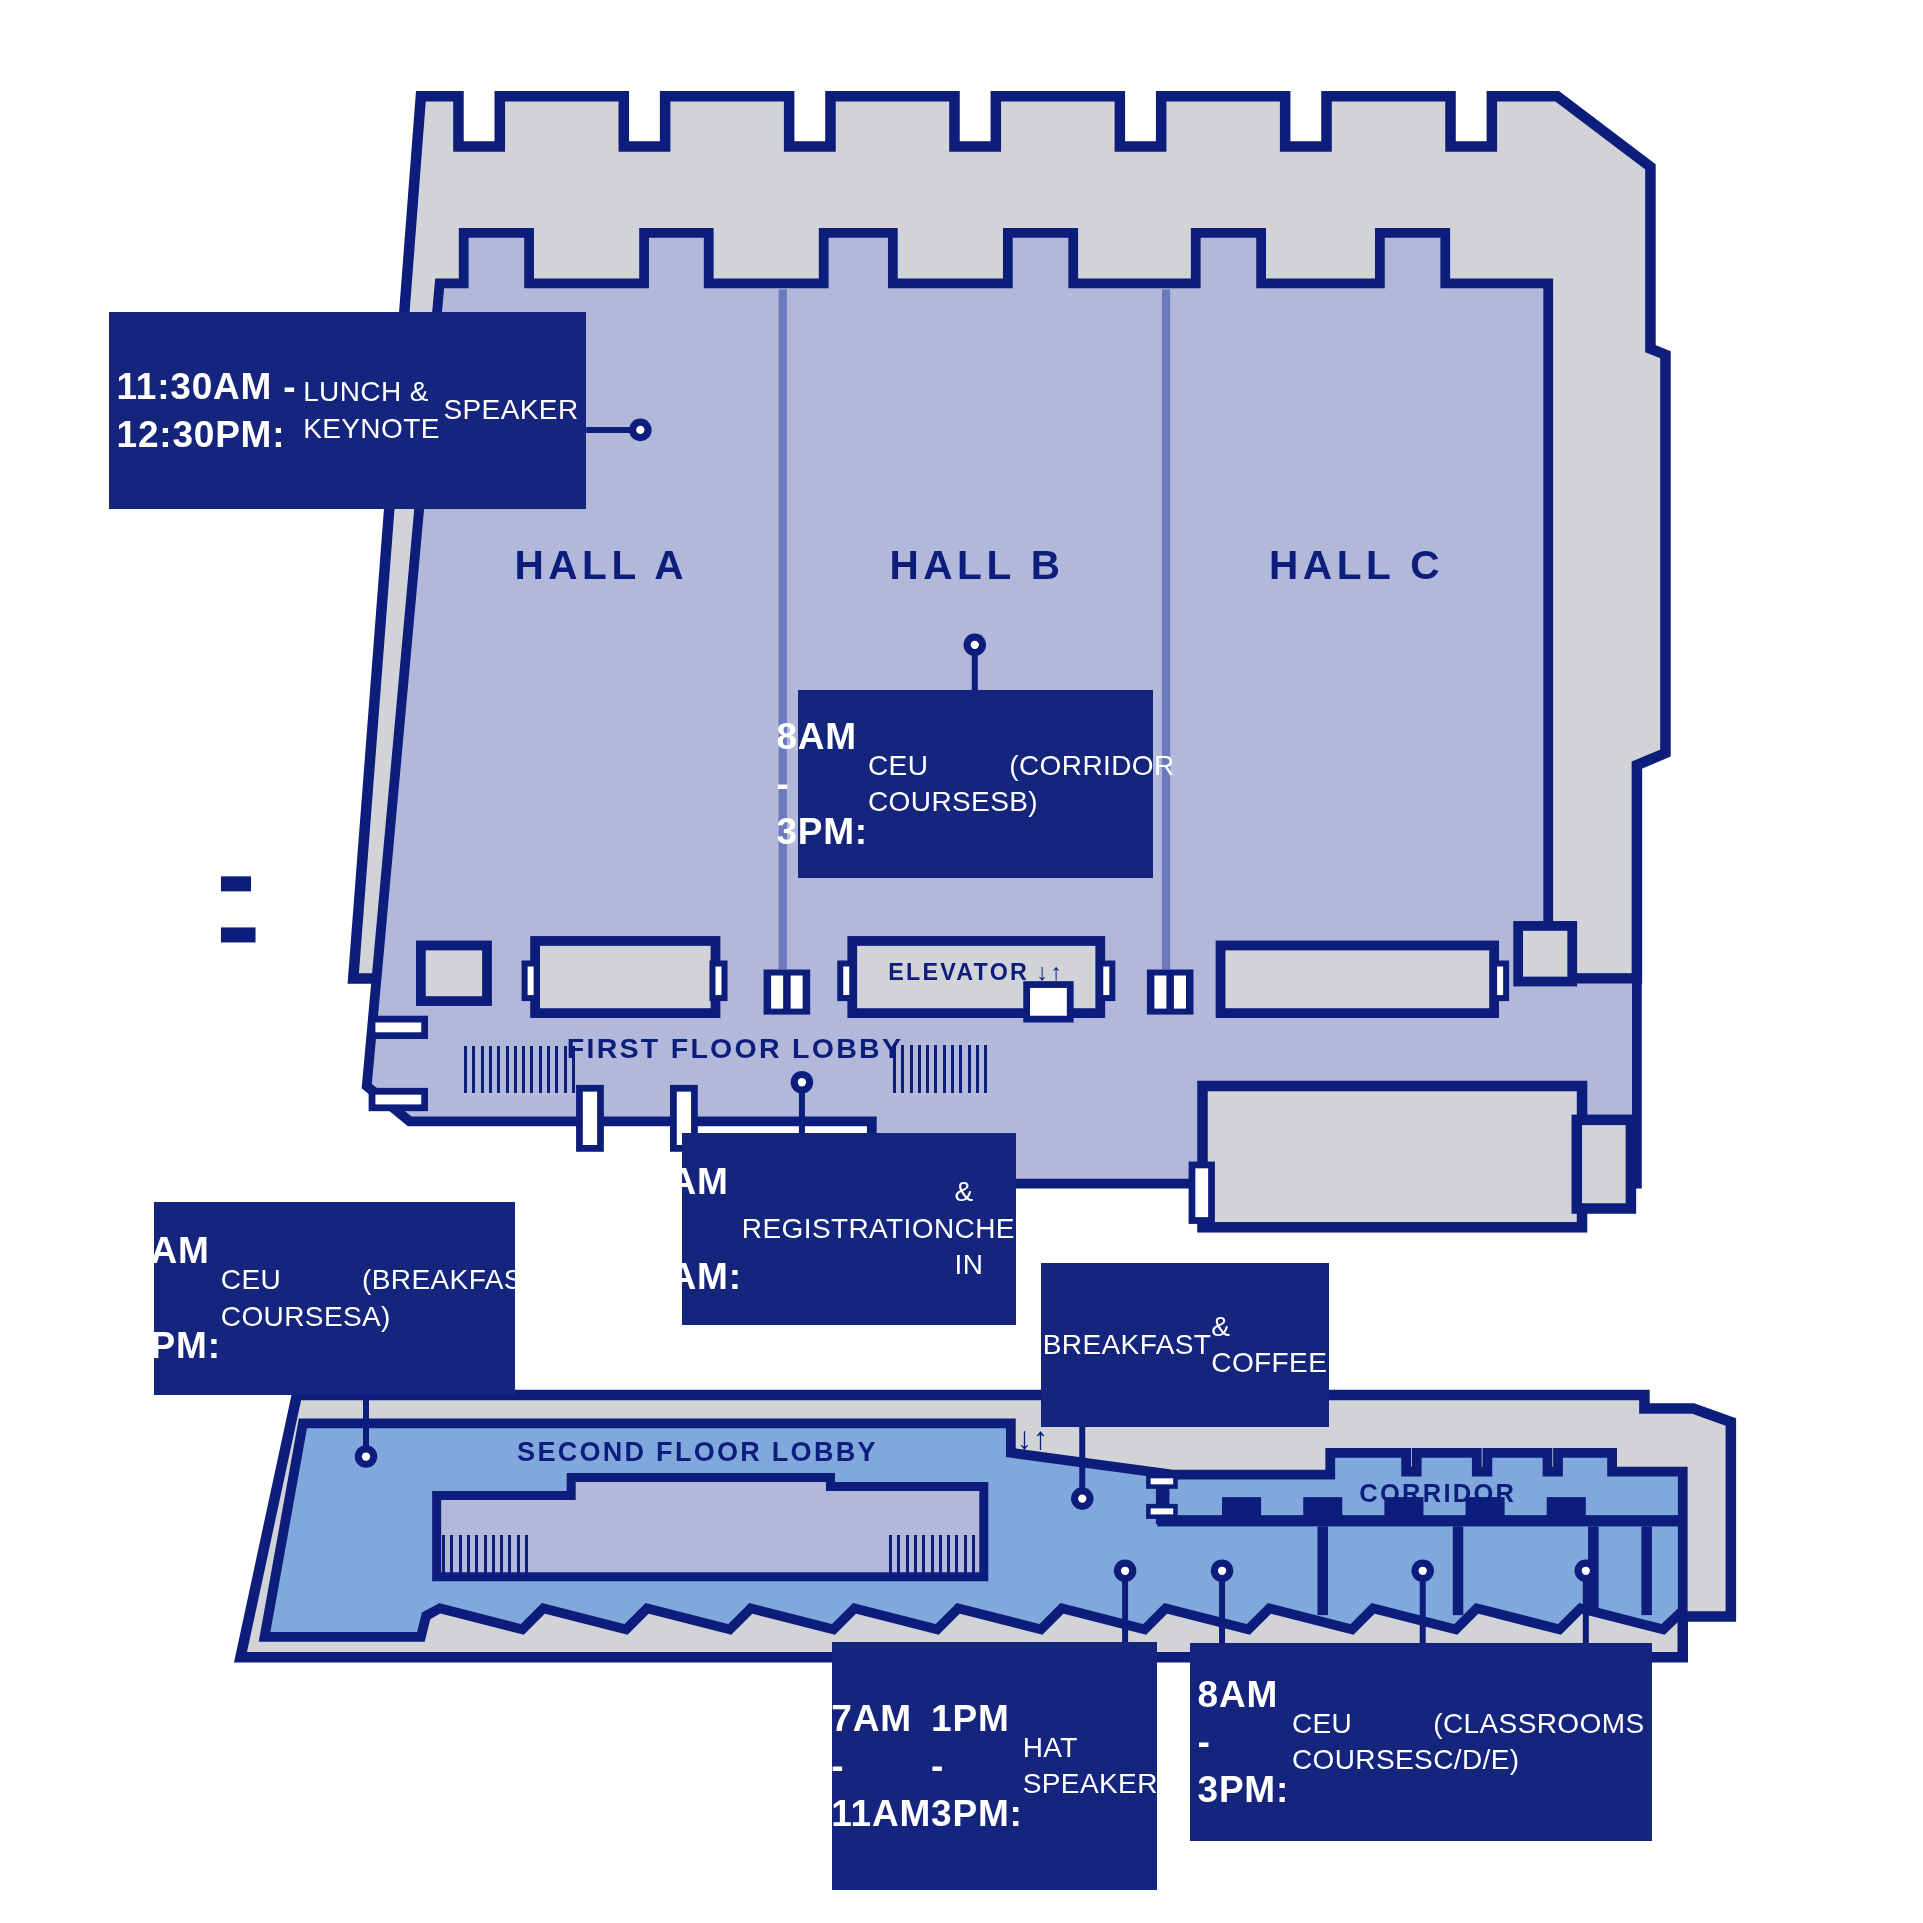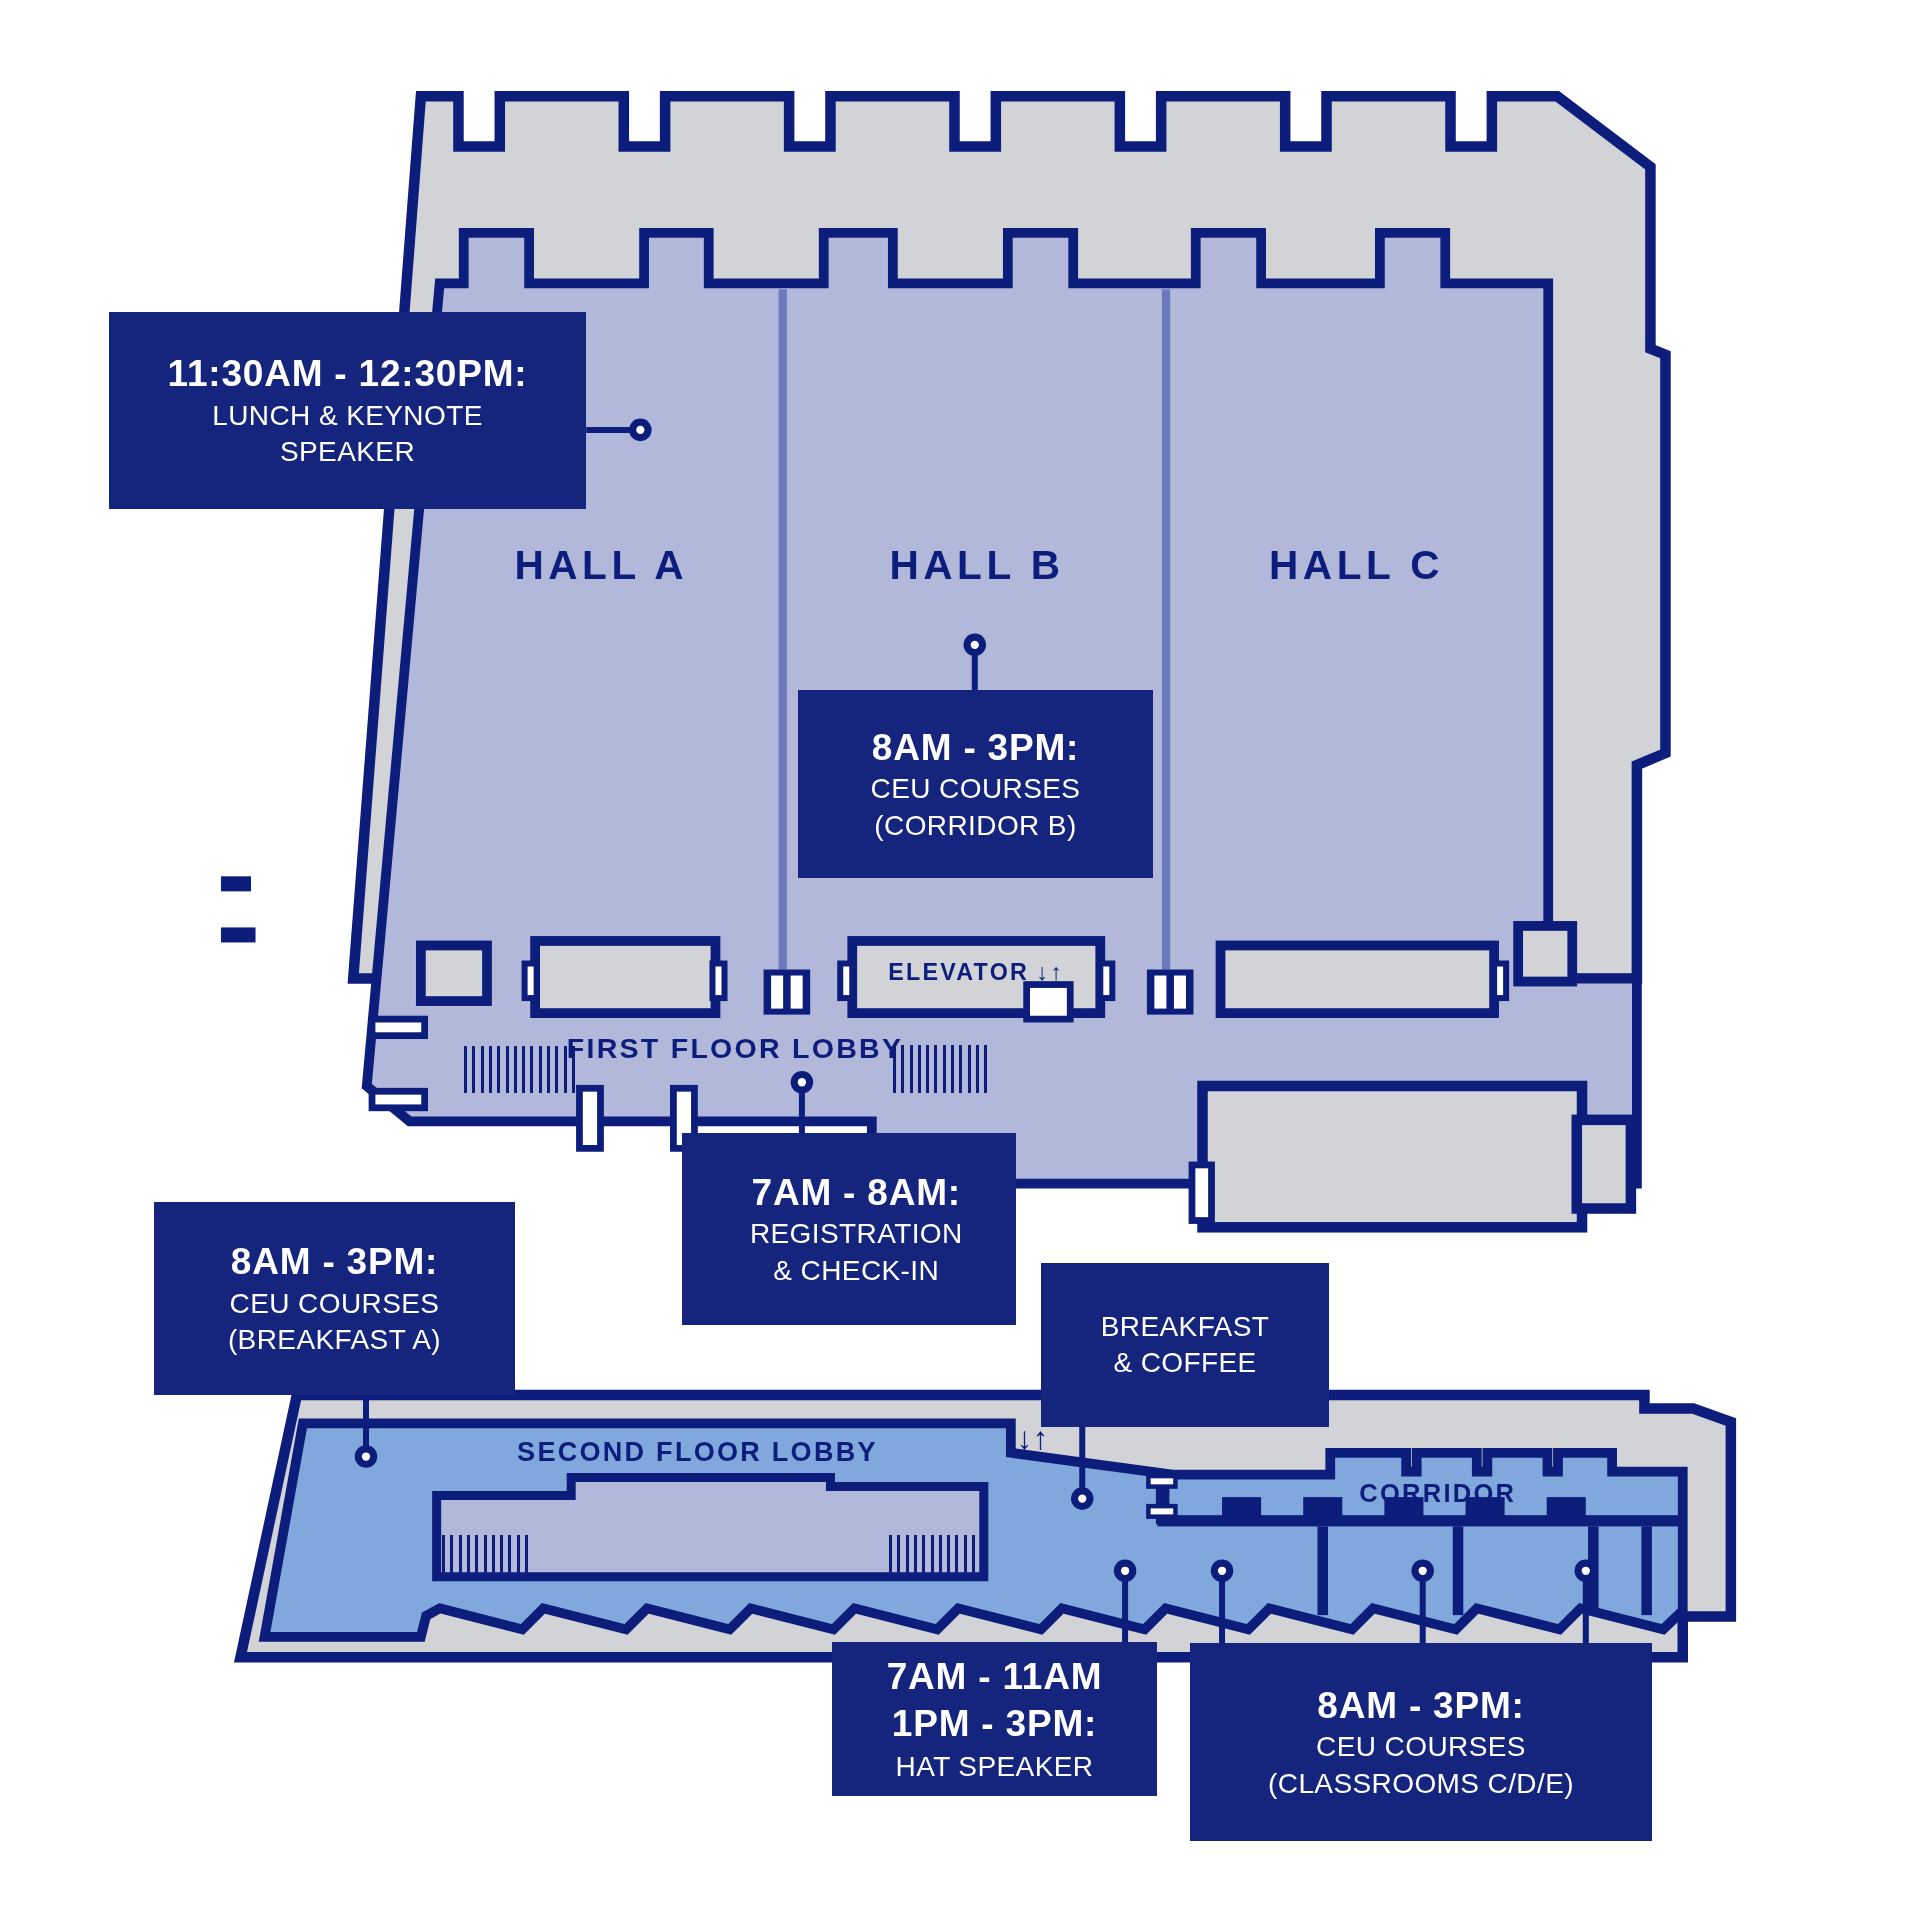--- a/index.html
+++ b/index.html
@@ -2,21 +2,21 @@
 <html style="font-size:12px"><head>
 <meta charset="utf-8">
 <style>
   html,body{margin:0;padding:0;background:#ffffff;}
   #stage{position:relative;width:1924px;height:1924px;background:#ffffff;overflow:hidden;
          font-family:"Liberation Sans", sans-serif;}
   #plan{position:absolute;left:0;top:0;z-index:1;}
   .hatch{position:absolute;z-index:2;
          background:repeating-linear-gradient(90deg,#0d1d7b 0px,#0d1d7b 3px,rgba(0,0,0,0) 3px,rgba(0,0,0,0) 8.3px);}
   .callout{position:absolute;z-index:3;background:#15257d;color:#ffffff;
-           display:flex;flex-direction:column;justify-content:center;align-items:center;
+           display:flex;flex-direction:row;justify-content:center;align-items:center;
            text-align:left;box-sizing:border-box;padding:10.5px 7.5px;}
   .c-time{font-weight:bold;font-size:37px;line-height:1.28;letter-spacing:0.8px;}
   .c-line{font-size:28px;line-height:1.3;letter-spacing:0.4px;font-weight:normal;}
   .c-gap{height:19.5px;}
   svg text{font-family:"Liberation Sans", sans-serif;fill:#0d1d7b;font-weight:bold;}
   .maplabel{letter-spacing:3px;}
   .halllabel{letter-spacing:6px;font-size:54px;}
 </style>
 </head>
 <body>
@@ -187,21 +187,21 @@
   <div class="c-time">8AM - 3PM:</div>
   <div class="c-line">CEU COURSES</div>
   <div class="c-line">(BREAKFAST A)</div>
 </div>
 
 <div class="callout" style="left:1041px;top:1250px;width:288px;height:164px;margin-top:13px;">
   <div class="c-line">BREAKFAST</div>
   <div class="c-line">&amp; COFFEE</div>
 </div>
 
-<div class="callout" style="left:832px;top:1642px;width:325px;height:154px;">
+<div class="callout" style="left:832px;top:1642px;width:325px;height:248px;">
   <div class="c-time">7AM - 11AM</div>
   <div class="c-time">1PM - 3PM:</div>
   <div class="c-gap"></div>
   <div class="c-line">HAT SPEAKER</div>
 </div>
 
 <div class="callout" style="left:1190px;top:1643px;width:462px;height:198px;">
   <div class="c-time">8AM - 3PM:</div>
   <div class="c-line">CEU COURSES</div>
   <div class="c-line">(CLASSROOMS C/D/E)</div>

